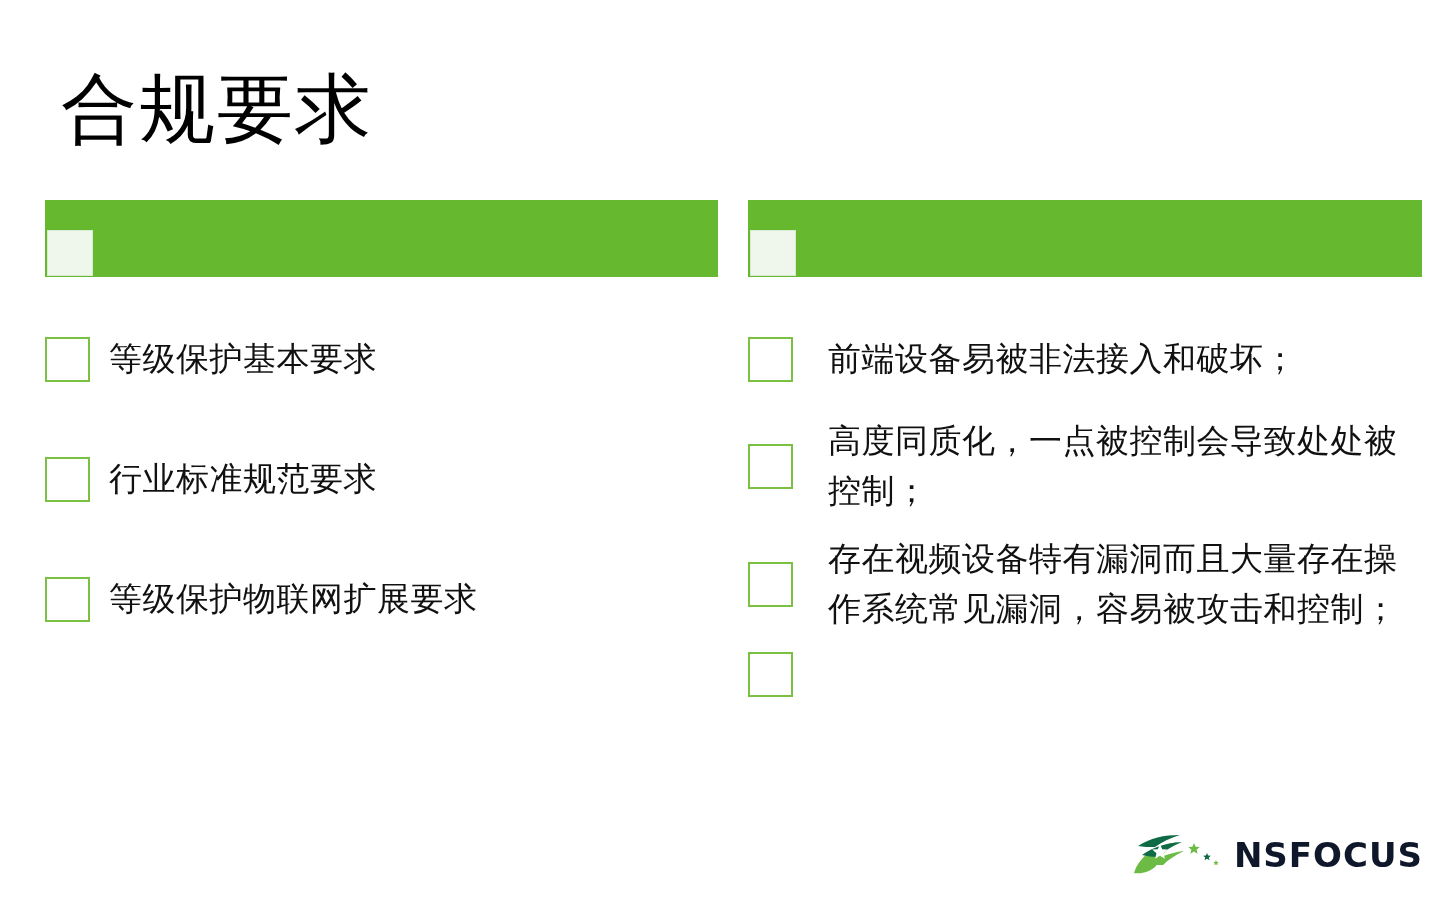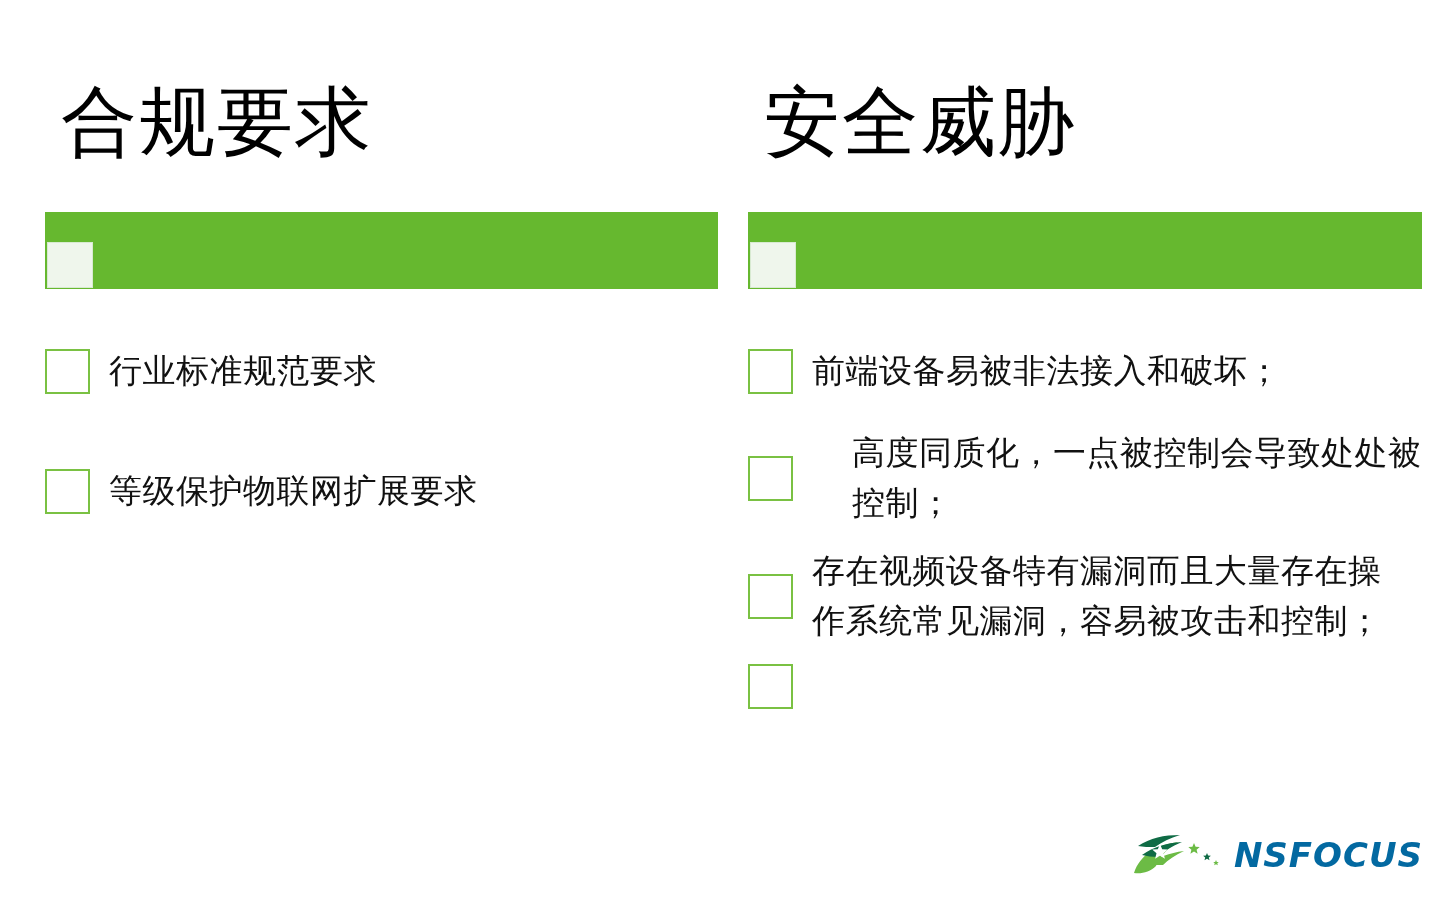--- a/index.html
+++ b/index.html
@@ -17,22 +17,23 @@
   .slide {
     position: relative;
     width: 1445px;
     height: 900px;
     background: #ffffff;
   }
 
   
   .column {
     position: absolute;
-    top: 16px;
+    top: 4px;
     height: 708px;
+    font-family: Liberation Serif, serif;
   }
   .column.left  { left: 45px;  width: 673px; }
   .column.right { left: 748px; width: 674px; }
 
   
   .col-title {
     position: absolute;
     top: 66px;
     left: 16px;
     font-size: 76px;
@@ -86,83 +87,85 @@
     border: 2px solid #7ac143;
     box-sizing: border-box;
     margin-right: 19px;
   }
   .check-text {
     font-size: 33px;
     line-height: 50px;
     color: #111111;
     letter-spacing: 0.5px;
   }
-  .column.right .check-text { max-width: 600px; }
+  .column.right .check-text { max-width: 600px; margin-left: 16px; }
 
   
   .column.left .check-item { margin-bottom: 70px; }
   .column.right .check-item:nth-child(1) { margin-bottom: 32px; }
-  .column.right .check-item:nth-child(2) { margin-bottom: 18px; gap: 40px; }
+  .column.right .check-item:nth-child(2) { margin-bottom: 18px; }
   .column.right .check-item:nth-child(3) { margin-bottom: 18px; }
 
   
   .logo {
     position: absolute;
     right: 22px;
     bottom: 22px;
     display: flex;
     align-items: center;
     height: 46px;
   }
   .logo-mark {
     width: 96px;
     height: 44px;
     margin-right: 8px;
   }
   .logo-word {
     font-size: 34px;
     font-weight: bold;
-    color: #0369a1;
+    color: #0f172a;
     letter-spacing: 1px;
     font-family: "DejaVu Sans", "Liberation Sans", sans-serif;
-    font-style: italic;
   }
 </style>
 </head>
 <body>
 
 <div class="slide">
 
   <div class="column left">
 
     <div class="col-title">合规要求</div>
 
     <div class="band">
       <div class="band-chip"></div>
     </div>
 
     <div class="checklist">
 
+      <div class="check-item">
+        <div class="checkbox"></div>
+        <div class="check-text">等级保护基本要求</div>
+      </div>
 
       <div class="check-item">
         <div class="checkbox"></div>
         <div class="check-text">行业标准规范要求</div>
       </div>
 
       <div class="check-item">
         <div class="checkbox"></div>
         <div class="check-text">等级保护物联网扩展要求</div>
       </div>
 
     </div>
   </div>
 
   <div class="column right">
 
-    <div class="col-title">安全威胁</div>
 
     <div class="band">
       <div class="band-chip"></div>
     </div>
 
     <div class="checklist">
 
       <div class="check-item">
         <div class="checkbox"></div>
         <div class="check-text">前端设备易被非法接入和破坏；</div>

